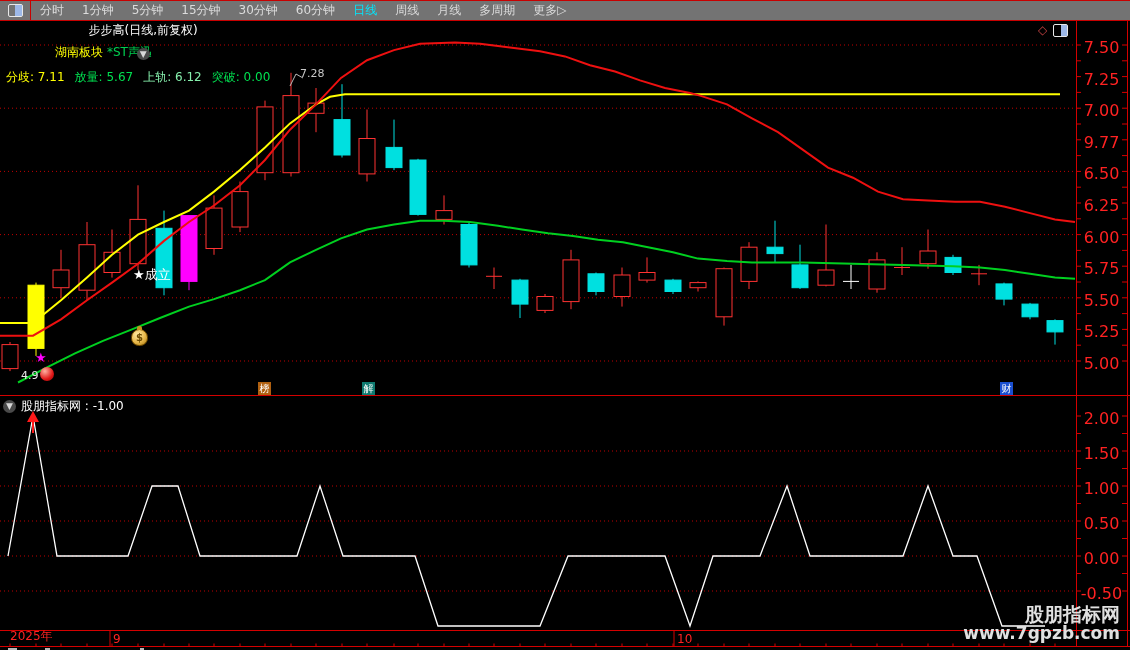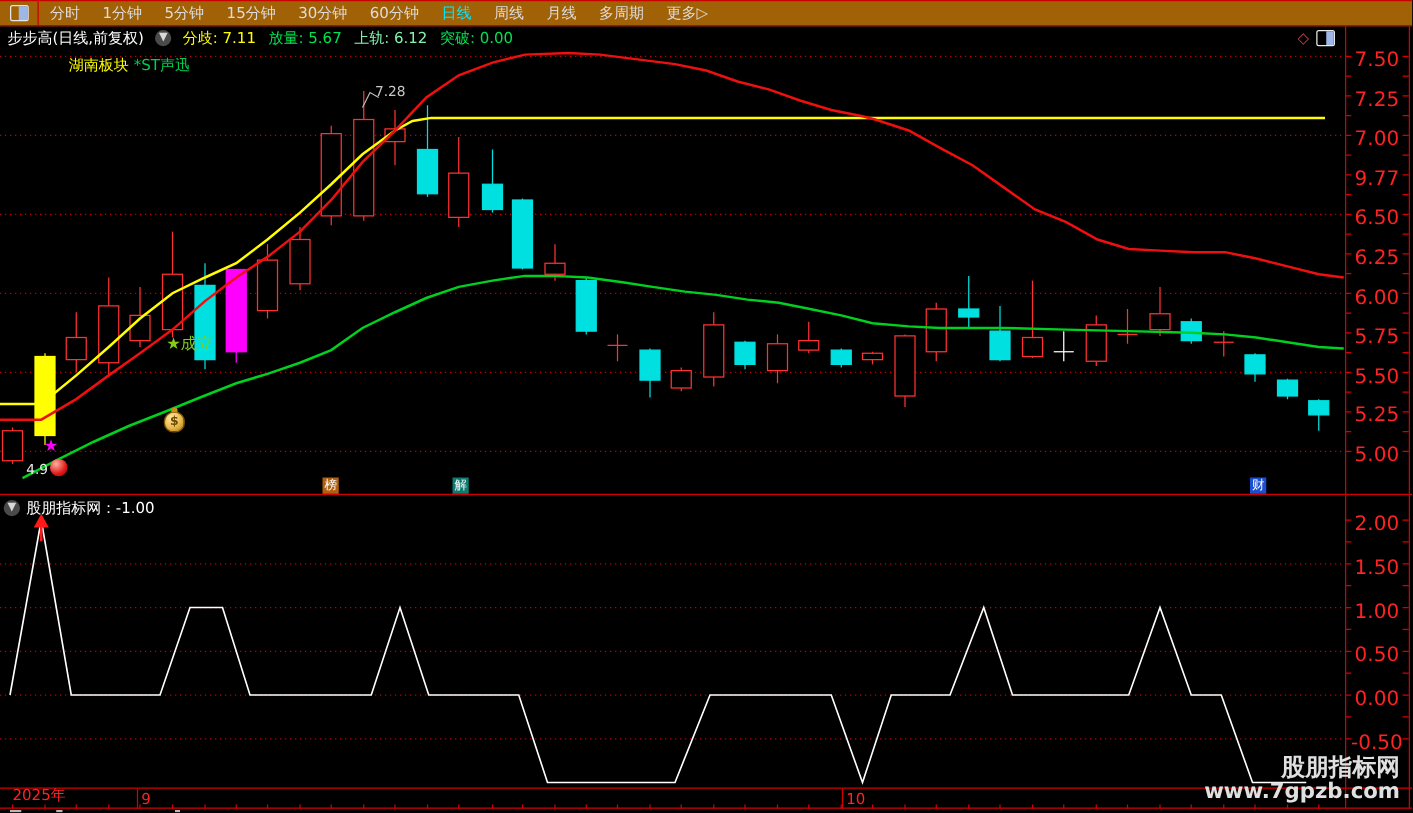--- a/index.html
+++ b/index.html
@@ -1,33 +1,33 @@
 <!DOCTYPE html>
 <html><head>
 <meta charset="utf-8">
 <style>
   html,body{margin:0;padding:0;background:#000;}
   #app{position:relative;width:1130px;height:650px;background:#000;overflow:hidden;
        font-family:"DejaVu Sans","Liberation Sans",sans-serif;}
   
   #menu-bar{position:absolute;left:0;top:0;width:1130px;height:21px;box-sizing:border-box;
     border-top:1px solid #c80000;border-bottom:1px solid #c80000;display:flex;align-items:stretch;
-    font-size:12px;color:#dcdcdc;background:#a16207;z-index:4;}
+    font-size:12px;color:#dcdcdc;background:#737373;z-index:4;}
   #menu-icon-cell{width:30px;display:flex;align-items:center;justify-content:center;
     border-right:1px solid #c80000;}
   .pane-icon{width:13px;height:11px;border:1px solid #e8e8e8;border-radius:2px;display:flex;}
   .pane-icon i{flex:1;}
   .pane-icon i:last-child{background:#9db8e8;}
   .menu-item{display:flex;align-items:center;padding:0 9px;cursor:default;white-space:nowrap;}
   .menu-item.active{color:#00e8ff;}
   #menu-spacer{flex:1;}
   .menu-item.rt{border-left:1px solid #c80000;padding:0 10px;}
   
   #info-bar{position:absolute;left:6px;top:22px;height:16px;display:flex;align-items:center;
-    gap:9px;font-size:12px;color:#fff;z-index:4;white-space:nowrap;}
+    gap:9px;font-size:12px;color:#fff;z-index:4;white-space:nowrap;flex-direction:column;}
   .circ-icon{width:13px;height:13px;border-radius:50%;background:#4a4a4a;color:#d8d8d8;
     font-size:9px;line-height:12px;text-align:center;}
   #info-right{position:absolute;left:1038px;top:22px;height:16px;display:flex;gap:6px;
     align-items:center;z-index:4;}
   .diamond{color:#c04040;font-size:12px;line-height:12px;}
   
   .ovl{position:absolute;z-index:3;white-space:nowrap;}
   .badge{width:13px;height:13px;font-size:10px;line-height:13px;text-align:center;color:#fff;}
   .axis-label{position:absolute;left:1079px;width:45px;text-align:center;color:#ff2222;
     font-size:16px;z-index:2;}
@@ -327,21 +327,21 @@
     <span class="pane-icon">
         <i></i>
         <i></i>
       </span>
   </div>
 
   <div class="ovl" style="left:55px;top:44px;color:#ffff00;font-size:12px">湖南板块</div>
   <div class="ovl" style="left:107px;top:44px;color:#00d050;font-size:12px">*ST声迅</div>
 
   <div class="ovl" style="left:300px;top:67px;color:#c8c8c8;font-size:11px">7.28</div>
-  <div class="ovl" style="left:133px;top:266px;color:#84cc16;font-size:13px">★成立</div>
+  <div class="ovl" style="left:133px;top:266px;color:#ffffff;font-size:13px">★成立</div>
   <div class="ovl" style="left:35px;top:350px;color:#ff00ff;font-size:13px">★</div>
   <div class="ovl" id="money-bag" style="left:131px;top:329px">$</div>
   <div class="ovl" style="left:21px;top:369px;color:#e8e8e8;font-size:11px">4.9</div>
   <div class="ovl" id="low-ball" style="left:40px;top:367px"></div>
 
   <div class="ovl badge" style="left:258px;top:382px;background:#b06010">榜</div>
   <div class="ovl badge" style="left:362px;top:382px;background:#0e7a70">解</div>
   <div class="ovl badge" style="left:1000px;top:382px;background:#1a4fd0">财</div>
 
   <div class="ovl" style="left:3px;top:398px;display:flex;gap:5px;align-items:center">

